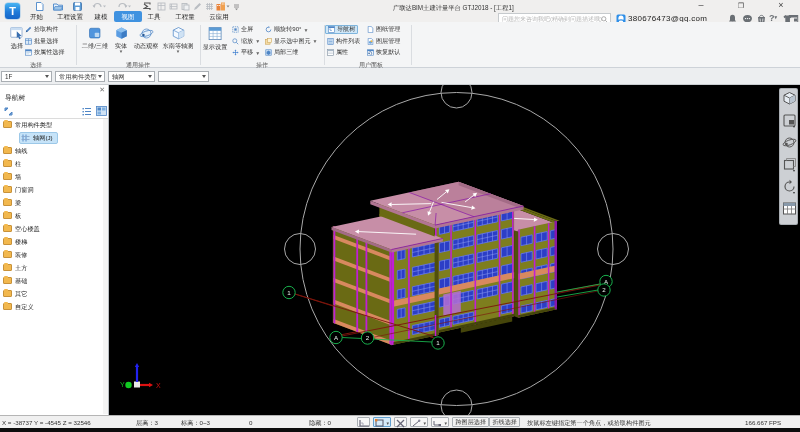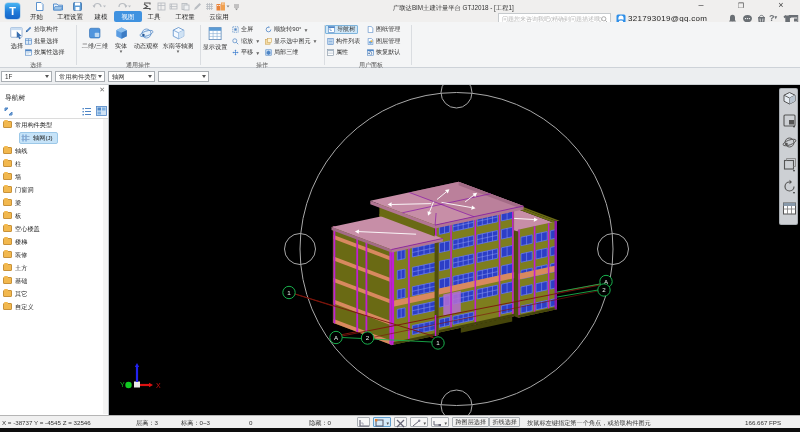--- a/index.html
+++ b/index.html
@@ -161,21 +161,21 @@
         <circle cx="3.2" cy="3.2" r="2.4" fill="none" stroke="#999" stroke-width="0.9"></circle>
         <line x1="5" y1="5" x2="7.2" y2="7.2" stroke="#999" stroke-width="0.9"></line>
       </svg>
   </div>
   <svg id="qq-icon" viewBox="0 0 10 10">
       <rect x="0.5" y="0.5" width="9" height="9" rx="1.5" fill="#2f8fe8"></rect>
       <ellipse cx="5" cy="4.6" rx="2.6" ry="3.2" fill="#fff"></ellipse>
       <ellipse cx="5" cy="6.8" rx="3.4" ry="1.6" fill="#2f8fe8"></ellipse>
       <ellipse cx="5" cy="7.6" rx="2.2" ry="1.2" fill="#fff"></ellipse>
     </svg>
-  <span id="account">321793019@qq.com</span>
+  <span id="account">380676473@qq.com</span>
   <svg class="tb-ic" style="left:727px" width="10" height="10" viewBox="0 0 10 10">
       <path d="M5 0.8 C3.2 0.8 2.5 2 2.5 3.6 V6 L1.5 7.4 H8.5 L7.5 6 V3.6 C7.5 2 6.8 0.8 5 0.8 Z" fill="#6a6f74"></path>
       <rect x="4" y="7.8" width="2" height="1.4" rx="0.7" fill="#6a6f74"></rect>
     </svg>
   <svg class="tb-ic" style="left:742px" width="10" height="10" viewBox="0 0 10 10">
       <ellipse cx="5" cy="4.6" rx="4.4" ry="3.6" fill="#6a6f74"></ellipse>
       <path d="M3 7.6 L3 9.4 L5.5 7.8 Z" fill="#6a6f74"></path>
       <circle cx="3" cy="4.6" r="0.7" fill="#fff"></circle>
       <circle cx="5" cy="4.6" r="0.7" fill="#fff"></circle>
       <circle cx="7" cy="4.6" r="0.7" fill="#fff"></circle>

